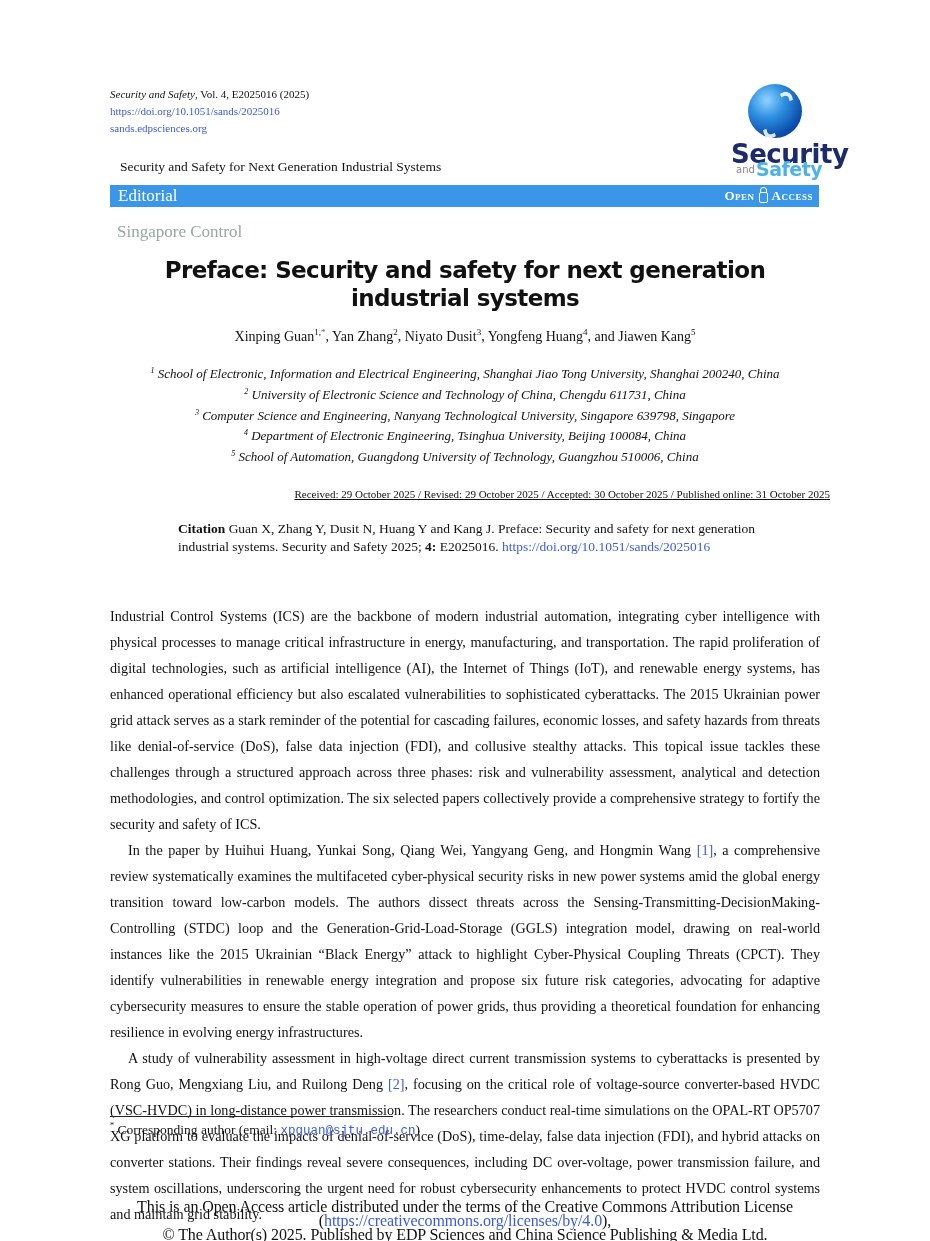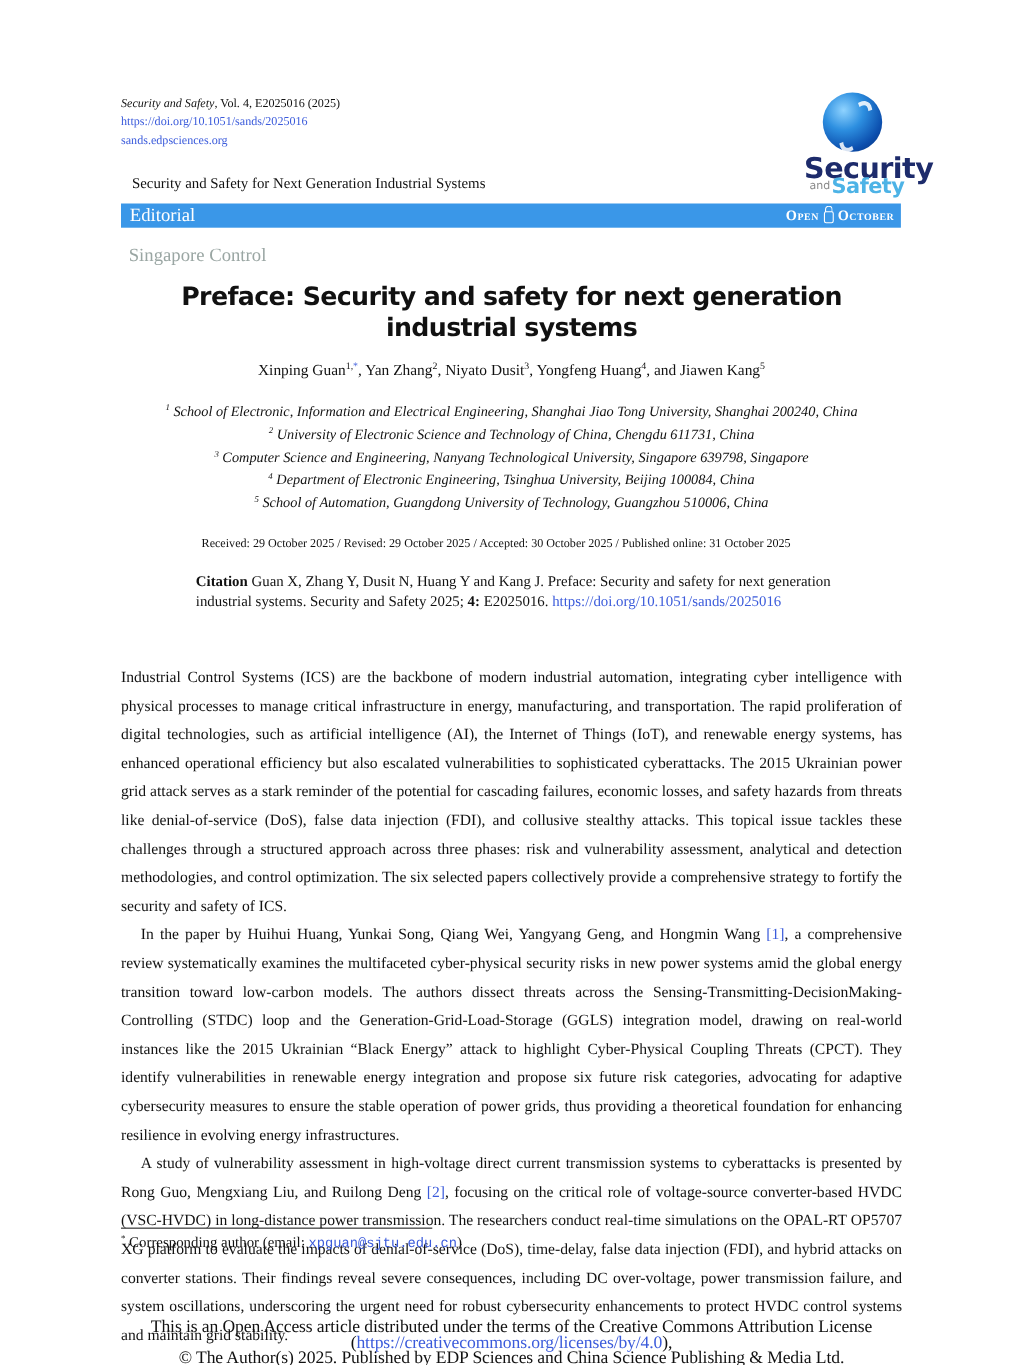--- a/index.html
+++ b/index.html
@@ -31,21 +31,21 @@
 
   .title { left: 105px; top: 256px; width: 720px; text-align: center; font-family: "DejaVu Sans", sans-serif; font-weight: bold; font-size: 23px; line-height: 28px; letter-spacing: -0.6px; }
 
   .authors { left: 110px; top: 327px; width: 710px; text-align: center; font-size: 14px; font-family: "Liberation Serif", serif; }
   .authors sup { font-size: 9px; }
   .authors sup.star { color: #3b5bdb; }
 
   .affils { left: 120px; top: 362px; width: 690px; text-align: center; font-style: italic; font-size: 13px; line-height: 17.5px; font-family: "Liberation Serif", serif; }
   .affils sup { font-size: 8px; }
 
-  .dates { left: 96px; top: 488px; width: 710px; text-align: center; font-size: 11px; font-family: "Liberation Serif", serif; }
+  .dates { left: 120px; top: 488px; width: 710px; text-align: right; font-size: 11px; font-family: "Liberation Serif", serif; text-decoration: underline; }
 
   .citation { left: 178px; top: 520px; width: 580px; font-size: 13.5px; line-height: 18px; font-family: "Liberation Serif", serif; }
   .citation b { font-weight: bold; }
 
   .body { left: 110px; top: 603px; width: 710px; font-size: 14.2px; line-height: 26px; text-align: justify; font-family: "Liberation Serif", serif; }
   .body p { margin: 0; }
   .body p.indent { text-indent: 18px; }
 
   .fn-rule { left: 110px; top: 1116px; width: 283px; height: 1px; background: #222; }
   .footnote { left: 110px; top: 1121px; font-size: 13.5px; font-family: "Liberation Serif", serif; }
@@ -69,21 +69,21 @@
   <div class="logo-sec">Security</div>
   <div class="logo-and">and</div>
   <div class="logo-saf">Safety</div>
 </div>
 
 <div class="abs banner">
   <span class="type">Editorial</span>
   <span class="oa">
     <span>Open</span>
     <span class="lock"></span>
-    <span>October</span>
+    <span>Access</span>
   </span>
 </div>
 
 <div class="abs category">Singapore Control</div>
 
 <h1 class="abs title" style="margin:0;">Preface: Security and safety for next generation industrial systems</h1>
 
 <div class="abs authors">
   <span>Xinping Guan</span><sup>1,</sup><sup class="star">*</sup><span>, </span><span>Yan Zhang</span><sup>2</sup><span>, </span><span>Niyato Dusit</span><sup>3</sup><span>, </span><span>Yongfeng Huang</span><sup>4</sup><span>, and </span><span>Jiawen Kang</span><sup>5</sup>
 </div>

